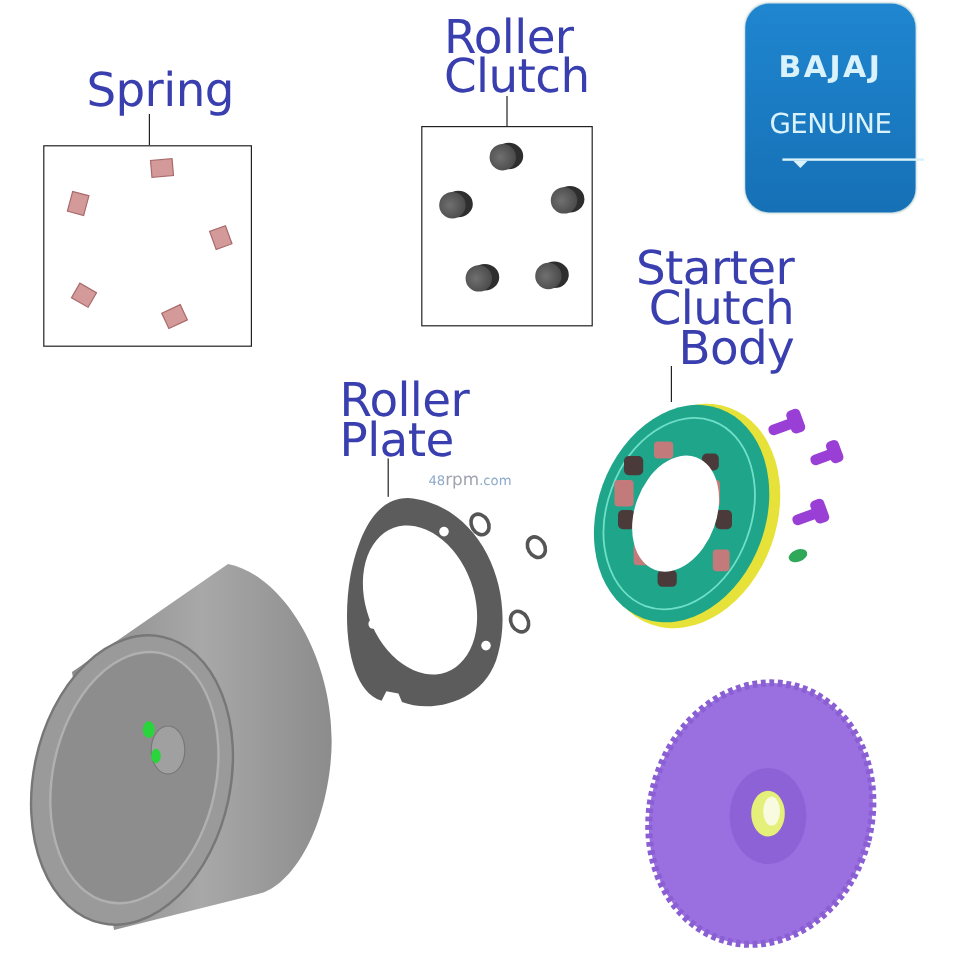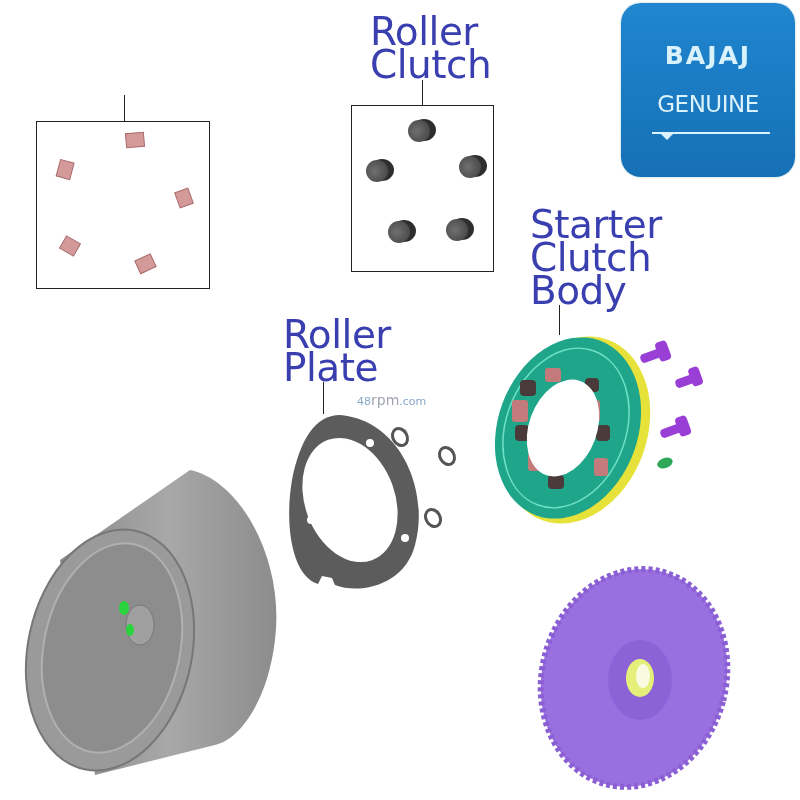--- a/index.html
+++ b/index.html
@@ -1,20 +1,20 @@
 <!DOCTYPE html>
 <html><head>
 <meta charset="utf-8">
 <style>
   html, body { margin:0; padding:0; background:#ffffff; }
   #canvas { position:relative; width:800px; height:800px; overflow:hidden; background:#ffffff; font-family:"Liberation Sans", sans-serif; }
   .label { position:absolute; color:#3a3fb0; font-family:"DejaVu Sans", sans-serif; font-size:39px; line-height:31px; letter-spacing:-0.5px; white-space:pre; }
   .leader { position:absolute; width:1px; background:#222; }
   .box { position:absolute; border:1px solid #222; background:#fff; box-sizing:border-box; }
-  .logo { position:absolute; left:621px; top:3px; width:174px; height:174px; border-radius:20px; background:linear-gradient(180deg,#1f86cf,#1670b6); box-shadow:0 0 2px #9bb; }
+  .logo { position:absolute; left:621px; top:3px; width:142px; height:174px; border-radius:20px; background:linear-gradient(180deg,#1f86cf,#1670b6); box-shadow:0 0 2px #9bb; }
   .logo .brand { position:absolute; left:0; right:0; top:38px; text-align:center; color:#d9f2fb; font-weight:bold; font-size:25px; letter-spacing:2px; font-family:"DejaVu Sans", sans-serif; }
   .logo .gen { position:absolute; left:0; right:0; top:88px; text-align:center; color:#d9f2fb; font-size:23px; font-family:"DejaVu Sans", sans-serif; letter-spacing:-0.5px;}
   .logo .parts { position:absolute; left:0; right:0; top:94px; text-align:center; color:#e8f8ff; font-weight:bold; font-size:33px; font-family:"DejaVu Sans", sans-serif; }
   .logo .uline { position:absolute; left:31px; width:118px; top:129px; height:2px; background:#d9f2fb; }
   .logo .arrow { position:absolute; left:40px; top:131px; width:0; height:0; border-left:6px solid transparent; border-right:6px solid transparent; border-top:6px solid #d9f2fb; }
   .watermark { position:absolute; left:357px; top:392px; font-size:11px; color:#8aa8c8; font-family:"DejaVu Sans", sans-serif; }
   .watermark b { font-size:14px; color:#a0a4b0; font-weight:normal; }
   svg { position:absolute; left:0; top:0; }
 </style>
 </head>
@@ -22,31 +22,32 @@
 
 <div id="canvas">
 
   <div class="logo">
     <div class="brand">BAJAJ</div>
     <div class="gen">GENUINE</div>
     <div class="uline"></div>
     <div class="arrow"></div>
   </div>
 
+  <div class="label" style="left:72px; top:60px;">Spring</div>
   <div class="leader" style="left:124px; top:95px; height:27px;"></div>
 
   <div class="label" style="left:370px; top:15px; line-height:33px;">Roller
 Clutch</div>
   <div class="leader" style="left:422px; top:80px; height:26px;"></div>
 
   <div class="label" style="left:283px; top:318px; line-height:33px;">Roller
 Plate</div>
   <div class="leader" style="left:323px; top:382px; height:32px;"></div>
 
-  <div class="label" style="left:530px; top:208px; line-height:33px;">Starter
+  <div class="label" style="left:530px; top:208px; line-height:33px;text-align:right;">Starter
 Clutch
 Body</div>
   <div class="leader" style="left:559px; top:305px; height:30px;"></div>
 
   <div class="box" style="left:36px; top:121px; width:174px; height:168px;"></div>
   <div class="box" style="left:351px; top:105px; width:143px; height:167px;"></div>
 
   <div class="watermark"><span>48</span><b>rpm</b><span>.com</span></div>
 
   <svg width="800" height="800" viewBox="0 0 800 800">

